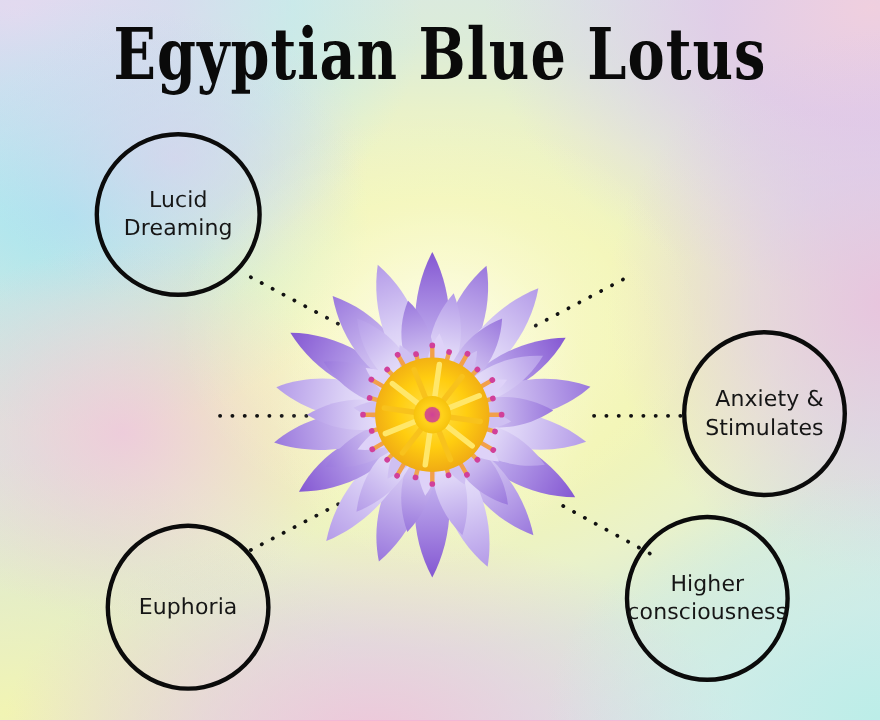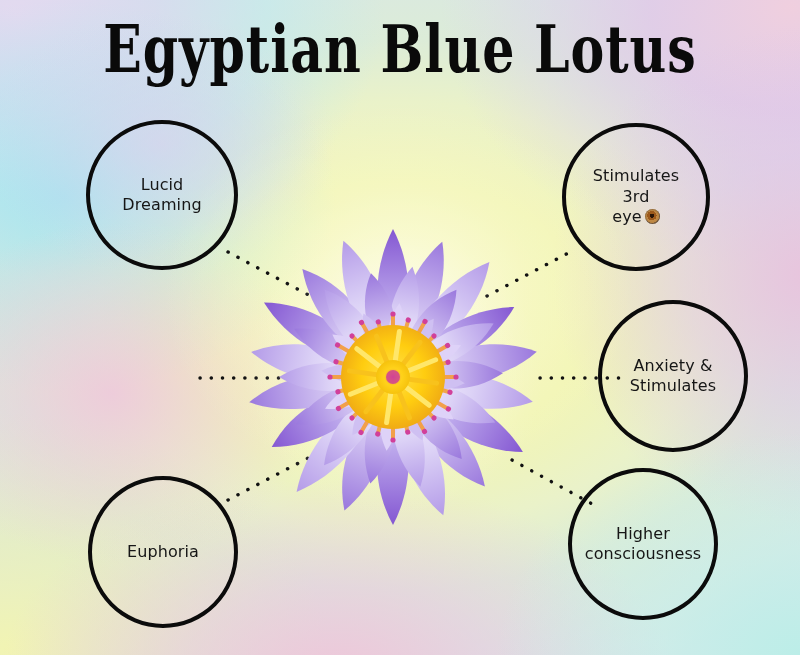--- a/index.html
+++ b/index.html
@@ -111,21 +111,21 @@
     position: absolute;
     border: 4px solid #0b0b0b;
     border-radius: 50%;
     box-sizing: border-box;
     display: flex;
     align-items: center;
     justify-content: center;
     text-align: center;
   }
   .bubble .label {
-    font-size: 16px;
+    font-size: 20px;
     color: #161616;
     line-height: 1.28;
     padding: 0 16px;
     letter-spacing: 0.1px;
   }
   .eye-emoji {
     display: inline-block;
     width: 15px;
     height: 15px;
     border-radius: 50%;
@@ -133,22 +133,22 @@
     margin-left: 3px;
     background:
       radial-gradient(circle at 46% 44%, #2a1608 0 18%, #9c5a1c 18% 40%,
         #c08a46 40% 62%, #8d6a46 62% 100%);
     box-shadow: inset 0 0 2px rgba(0,0,0,0.6);
   }
   
   #bubble-lucid        { left: 86px;  top: 120px; width: 152px; height: 150px; }
   #bubble-stimulates   { left: 562px; top: 123px; width: 148px; height: 148px; }
   #bubble-aphrodisiac  { left: 36px;  top: 302px; width: 152px; height: 152px; }
-  #bubble-anxiety      { left: 598px; top: 300px; width: 150px; height: 152px; }
-  #bubble-euphoria     { left: 88px;  top: 476px; width: 150px; height: 152px; }
+  #bubble-anxiety      { left: 620px; top: 300px; width: 150px; height: 152px; text-align: right; }
+  #bubble-euphoria     { left: 96px;  top: 476px; width: 150px; height: 152px; }
   #bubble-higher       { left: 568px; top: 468px; width: 150px; height: 152px; }
 </style>
 </head>
 <body>
 
 <div id="poster">
 
   <div class="bg-layer bg-base"></div>
   <div class="bg-layer bg-tl"></div>
   <div class="bg-layer bg-cyanband"></div>
@@ -493,26 +493,20 @@
       <circle cx="0" cy="0" r="7" fill="#cf3f96" opacity="0.85"></circle>
     </g>
   </svg>
 
   <div class="bubble" id="bubble-lucid">
     <div class="label">
       <span>Lucid Dreaming</span>
     </div>
   </div>
 
-  <div class="bubble" id="bubble-stimulates">
-    <div class="label">
-      <span>Stimulates 3rd</span><br>
-      <span>eye</span><span class="eye-emoji"></span>
-    </div>
-  </div>
 
 
   <div class="bubble" id="bubble-anxiety">
     <div class="label">
       <span>Anxiety &amp;</span><br>
       <span>Stimulates</span>
     </div>
   </div>
 
   <div class="bubble" id="bubble-euphoria">

